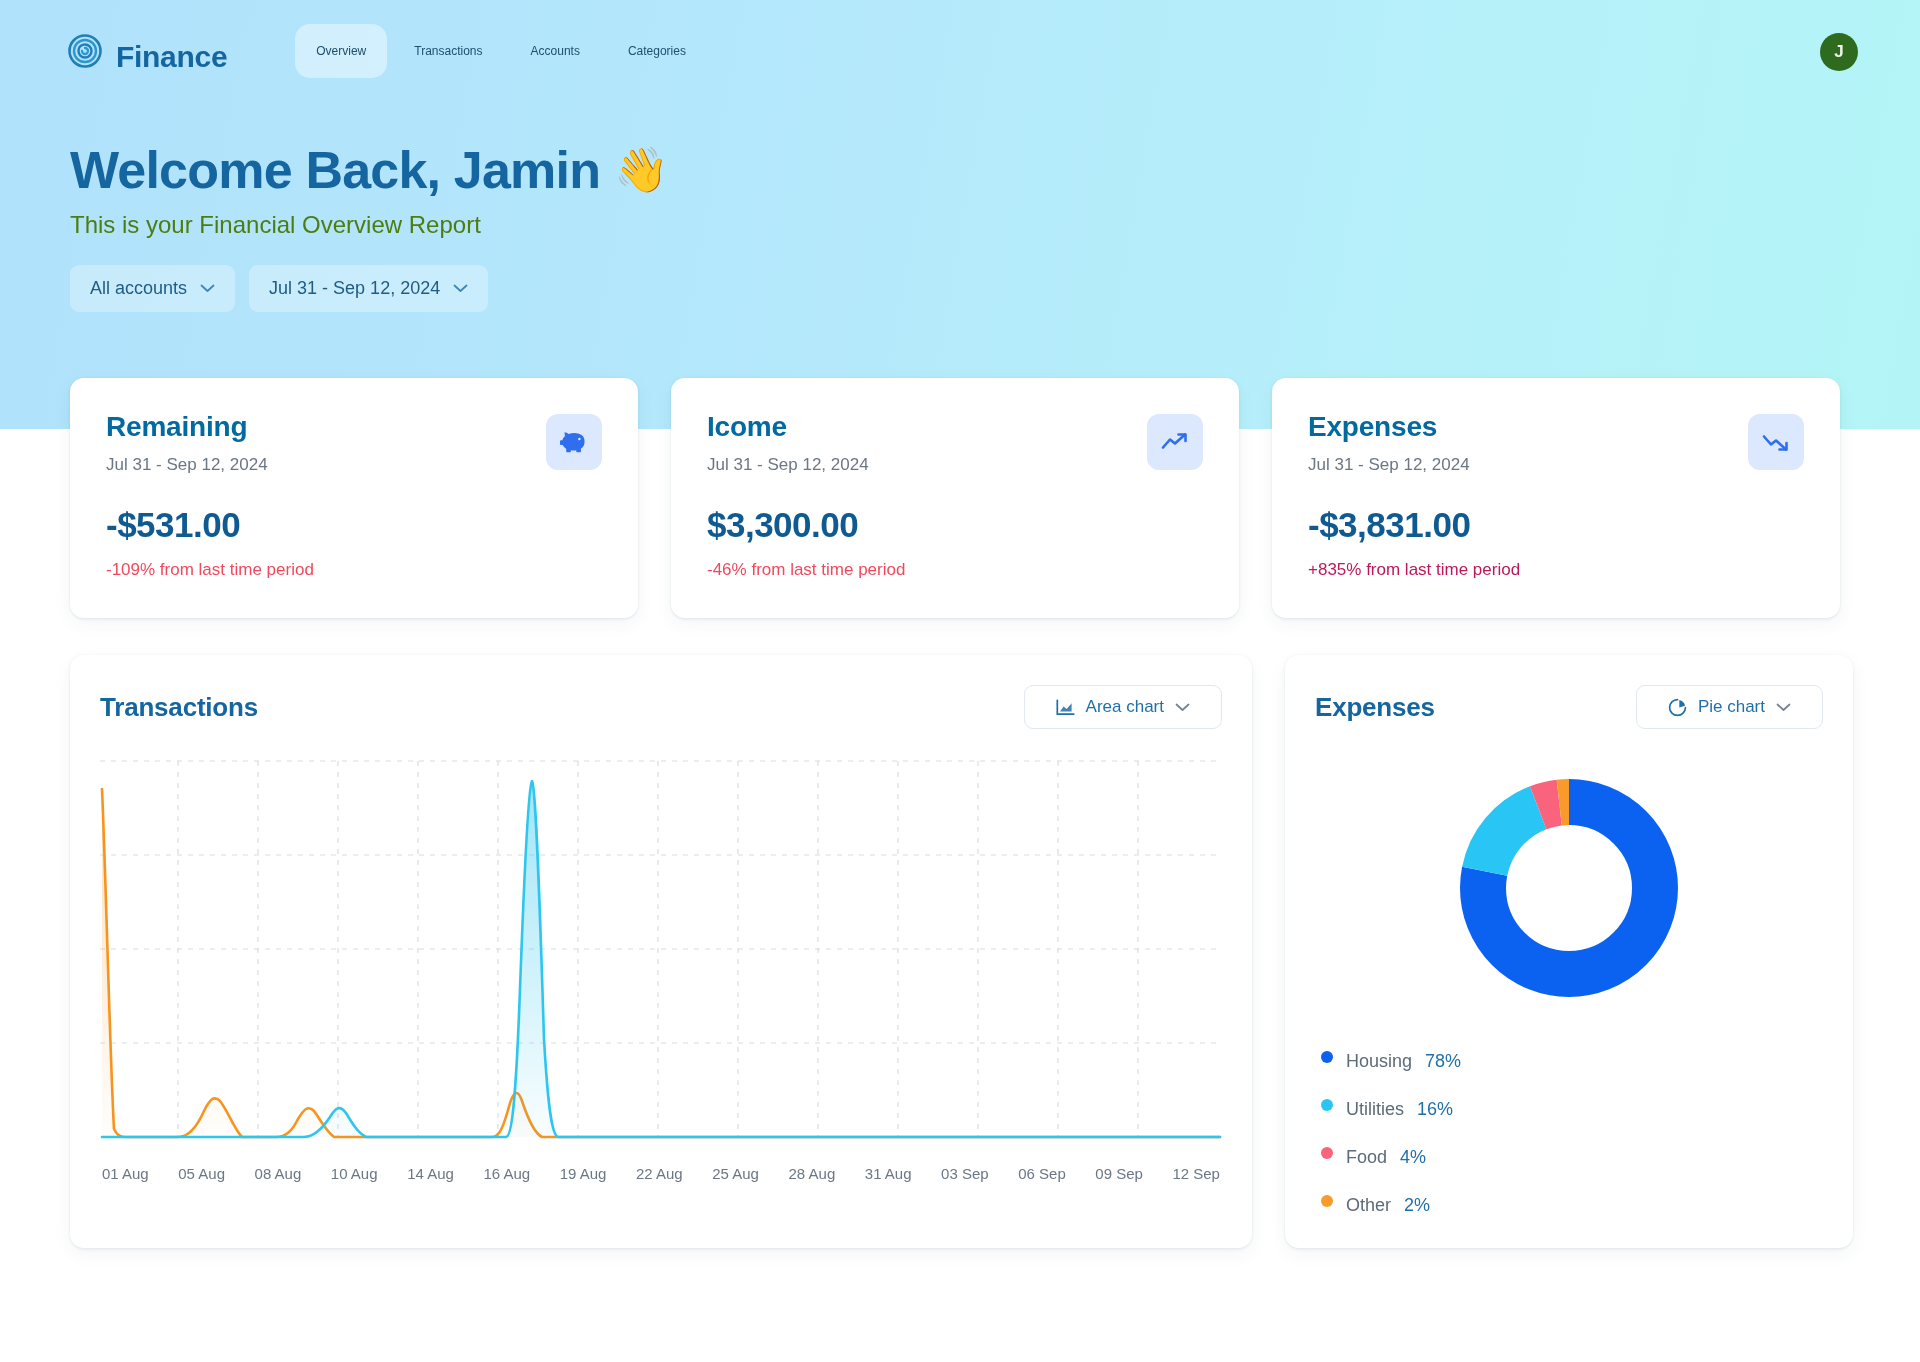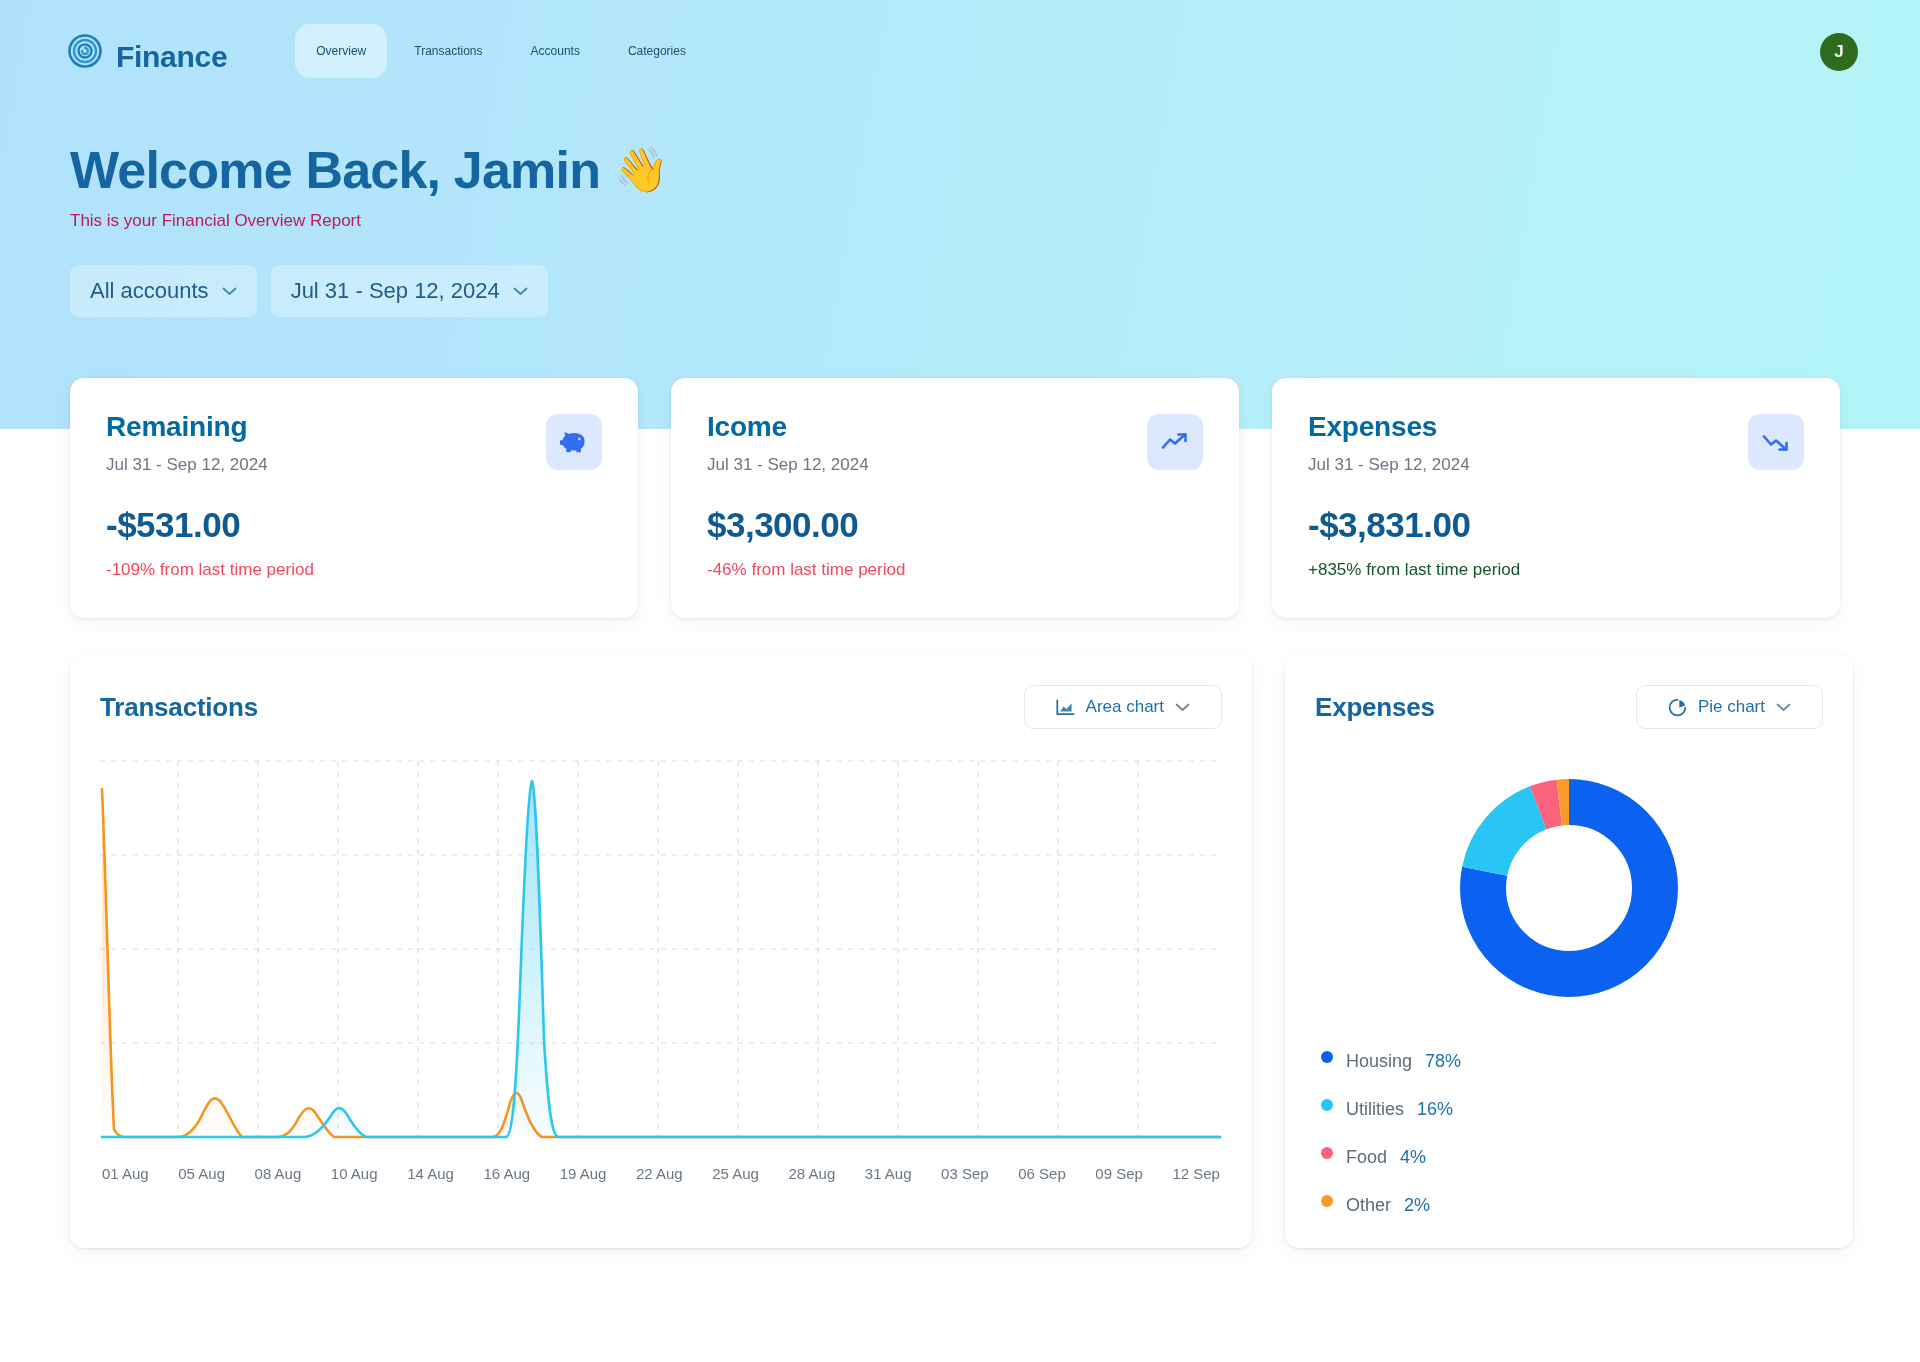--- a/index.html
+++ b/index.html
@@ -43,29 +43,29 @@
   }
 
   
   .welcome { position: absolute; left: 70px; top: 142px; }
   .welcome h1 {
     font-size: 52px; font-weight: 700; color: #1565a0;
     letter-spacing: -0.8px; line-height: 1.1;
     display: flex; align-items: center; gap: 14px;
   }
   .wave { font-size: 44px; }
-  .welcome p { font-size: 17px; color: #be185d; margin-top: 12px; }
+  .welcome p { font-size: 24px; color: #4d7c0f; margin-top: 12px; }
 
   
   .filters { position: absolute; left: 70px; top: 265px; display: flex; gap: 14px; }
   .chip {
     display: flex; align-items: center; gap: 13px;
     background: rgba(255,255,255,0.30);
     border-radius: 9px; padding: 13px 20px;
-    font-size: 22px; color: #1f5c86; cursor: pointer;
+    font-size: 18px; color: #1f5c86; cursor: pointer;
     white-space: nowrap;
   }
   .chev { width: 15px; height: 9px; flex: 0 0 auto; }
 
   
   .kpis {
     position: absolute; left: 70px; top: 378px;
     display: flex; gap: 33px;
   }
   .kpi {
@@ -75,21 +75,21 @@
     padding: 33px 36px; position: relative;
   }
   .kpi-title { font-size: 28px; font-weight: 700; color: #0369a1; letter-spacing: -0.2px; }
   .kpi-range { font-size: 17px; color: #6b7785; margin-top: 12px; }
   .kpi-value {
     font-size: 35px; font-weight: 700; color: #0f5b91;
     margin-top: 30px; letter-spacing: -0.5px;
   }
   .kpi-delta { font-size: 17px; margin-top: 15px; }
   .kpi-delta.neg { color: #f2485f; }
-  .kpi-delta.pos { color: #14532d; }
+  .kpi-delta.pos { color: #be185d; }
   .kpi-icon {
     position: absolute; right: 36px; top: 36px;
     width: 56px; height: 56px; border-radius: 12px;
     background: #dbe8fe; display: flex; align-items: center; justify-content: center;
   }
 
   
   .panels {
     position: absolute; left: 70px; top: 655px;
     display: flex; gap: 33px;

